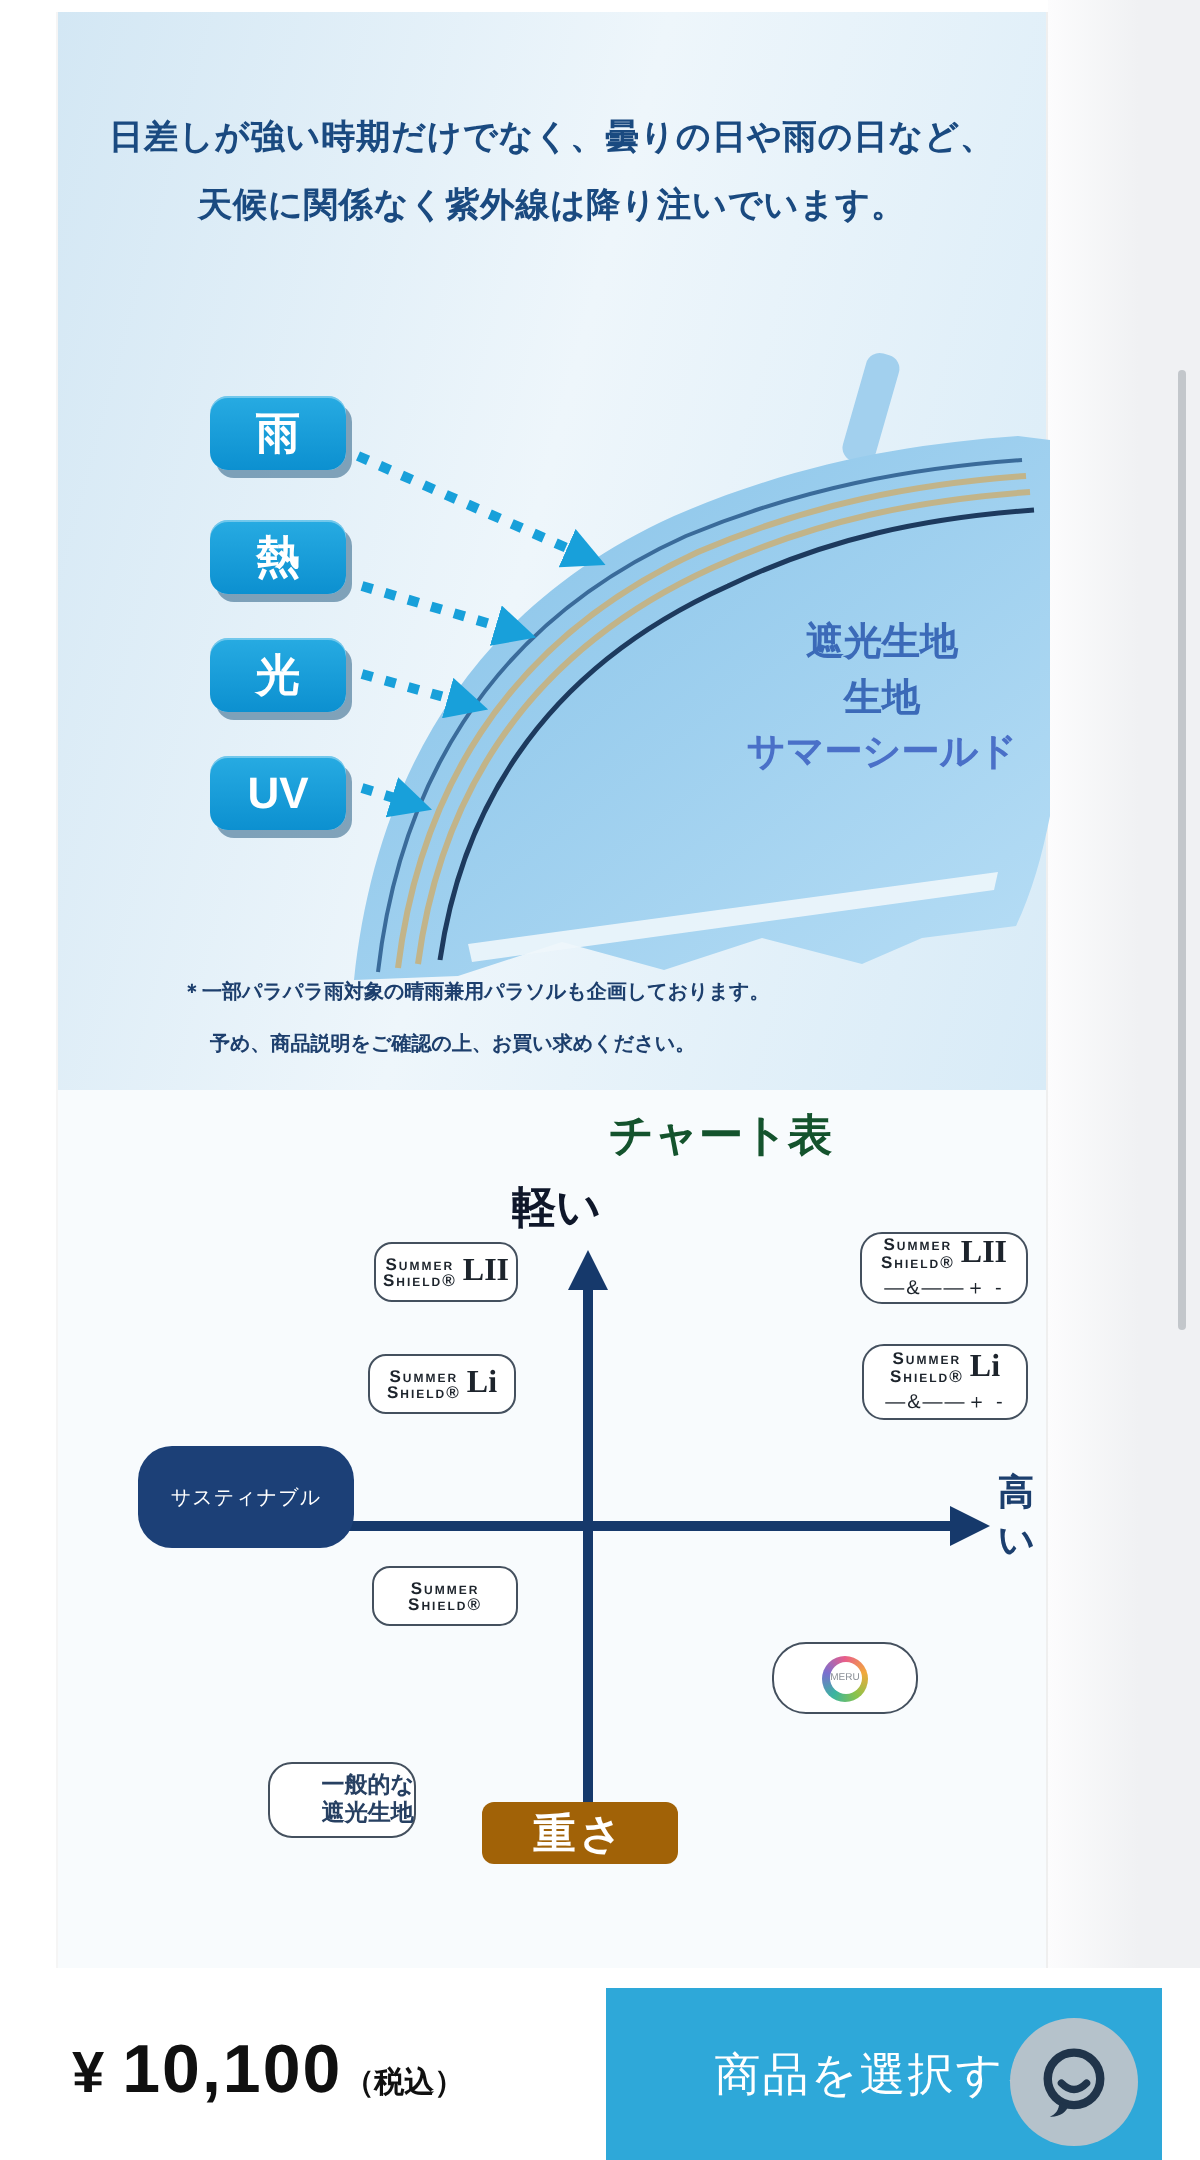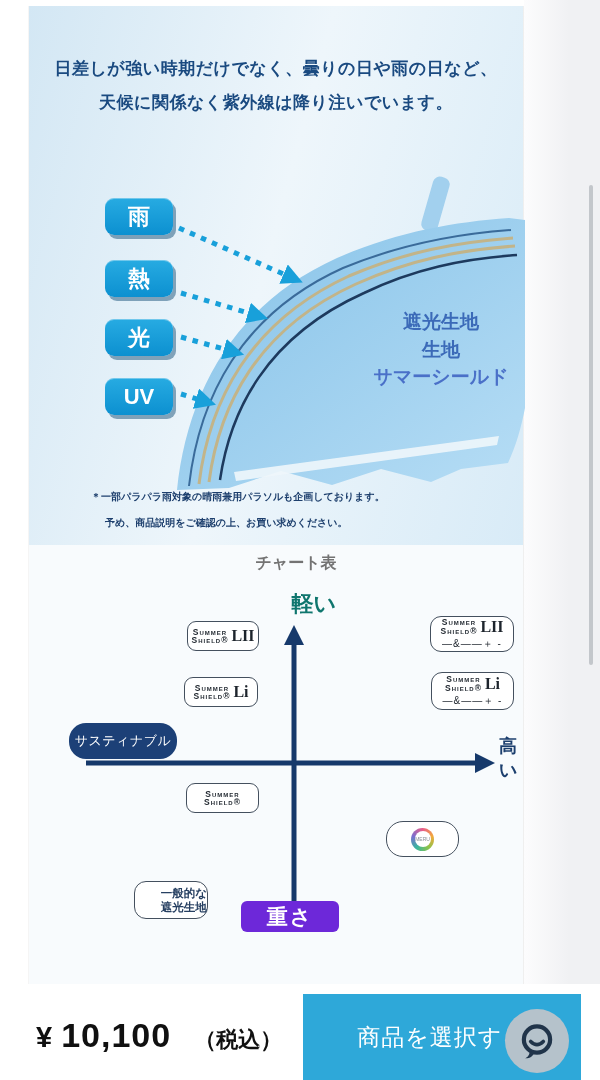--- a/index.html
+++ b/index.html
@@ -42,24 +42,24 @@
   .ll-0,.ll-1 { color:#3b6ab8; }
   .ll-2 { color:#7e6bd3; }
   .ll-3 { color:#4a70c8; }
 
   .note { position:absolute; left:62px; top:478px; color:#1d3f6d; font-weight:600;
           font-size:10px; line-height:25.5px; }
   .note .n2 { padding-left:14px; }
 
   
   .chart { position:relative; width:100%; height:440px; background:#f8fbfd; }
-  .chart-title { position:absolute; left:147px; top:8px; width:240px; text-align:center;
-                 color:#737373; font-weight:700; font-size:16px; }
-  .axis-top { position:absolute; left:227px; top:44px; width:80px; text-align:right;
-              color:#0f766e; font-weight:700; font-size:22px; }
+  .chart-title { position:absolute; left:147px; top:8px; width:240px; text-align:right;
+                 color:#14532d; font-weight:700; font-size:22px; }
+  .axis-top { position:absolute; left:227px; top:44px; width:80px; text-align:left;
+              color:#0f172a; font-weight:700; font-size:22px; }
   .axis-right { position:absolute; left:470px; top:189px; color:#1c3f6e; font-weight:700; font-size:18px; }
   .axes-svg { position:absolute; left:0; top:70px; z-index:1; }
 
   .logo-box { position:absolute; z-index:2; background:#ffffff; border:1.5px solid #44505e;
               border-radius:9px; display:flex; flex-direction:column; align-items:center;
               justify-content:center; color:#1d242c; }
   .lb-row { display:flex; align-items:center; gap:3px; }
   .brand { font-variant:small-caps; font-size:8.5px; font-weight:700; letter-spacing:1px;
            line-height:8.5px; text-align:center; }
   .mark { font-family:"Liberation Serif","DejaVu Serif",serif; font-weight:700; font-size:16px; }
@@ -67,39 +67,39 @@
 
   .box-lii       { left:158px; top:76px;  width:72px; height:30px; }
   .box-lii-plus  { left:401px; top:71px;  width:84px; height:36px; border-radius:11px; }
   .box-li        { left:155px; top:132px; width:74px; height:30px; }
   .box-li-plus   { left:402px; top:127px; width:83px; height:38px; border-radius:11px; }
   .box-plain     { left:157px; top:238px; width:73px; height:30px; }
   .box-meru      { left:357px; top:276px; width:73px; height:36px; border-radius:17px; }
   .box-generic   { left:105px; top:336px; width:74px; height:38px; border-radius:12px;
                    font-size:11.5px; line-height:14px; color:#274062; text-align:center; font-weight:600;align-items:flex-end; }
 
-  .badge-sustainable { position:absolute; left:40px; top:178px; width:108px; height:36px; z-index:2;
-                       background:#1c4077; border-radius:17px; color:#fff; font-size:13px;
+  .badge-sustainable { position:absolute; left:40px; top:178px; width:108px; height:51px; z-index:2;
+                       background:#1c4077; border-radius:17px; color:#fff; font-size:10px;
                        display:flex; align-items:center; justify-content:center; letter-spacing:.5px; }
   .badge-weight { position:absolute; left:212px; top:356px; width:98px; height:31px; z-index:2;
-                  background:#6d28d9; border-radius:6px; color:#fff; font-size:21px; font-weight:700;
+                  background:#a16207; border-radius:6px; color:#fff; font-size:21px; font-weight:700;
                   display:flex; align-items:center; justify-content:center; letter-spacing:2px; }
 
   .meru-ring { width:23px; height:23px; border-radius:50%;
                background:conic-gradient(#e85d8a,#f2a93b,#8bc34a,#39b5a0,#7a6fd0,#e85d8a);
                display:flex; align-items:center; justify-content:center; }
   .meru-inner { width:16px; height:16px; border-radius:50%; background:#fff; color:#8a8f96;
                 font-size:5px; display:flex; align-items:center; justify-content:center; }
 
   
   .bottom-bar { position:absolute; left:0; bottom:0; width:600px; height:96px; background:#ffffff; z-index:10; }
   .price { position:absolute; left:36px; top:32px; display:flex; align-items:baseline; color:#101010; }
   .price .cur { font-size:29px; font-weight:700; margin-right:9px; }
   .price .amt { font-size:34px; font-weight:800; letter-spacing:1px; }
-  .price .tax { font-size:22px; font-weight:700; margin-left:23px; }
+  .price .tax { font-size:15px; font-weight:700; margin-left:1px; }
   .cta { position:absolute; left:303px; top:10px; width:278px; height:86px; border:none;
          background:#2ea8d9; color:#ffffff; font-size:23px; font-family:inherit;
          display:flex; align-items:center; justify-content:center; cursor:pointer; letter-spacing:1px; }
   .chat { position:absolute; left:505px; top:25px; width:64px; height:64px; border-radius:50%;
           background:#b5c2cb; display:flex; align-items:center; justify-content:center; cursor:pointer; }
 </style>
 </head>
 <body>
 
 <div class="screen">

